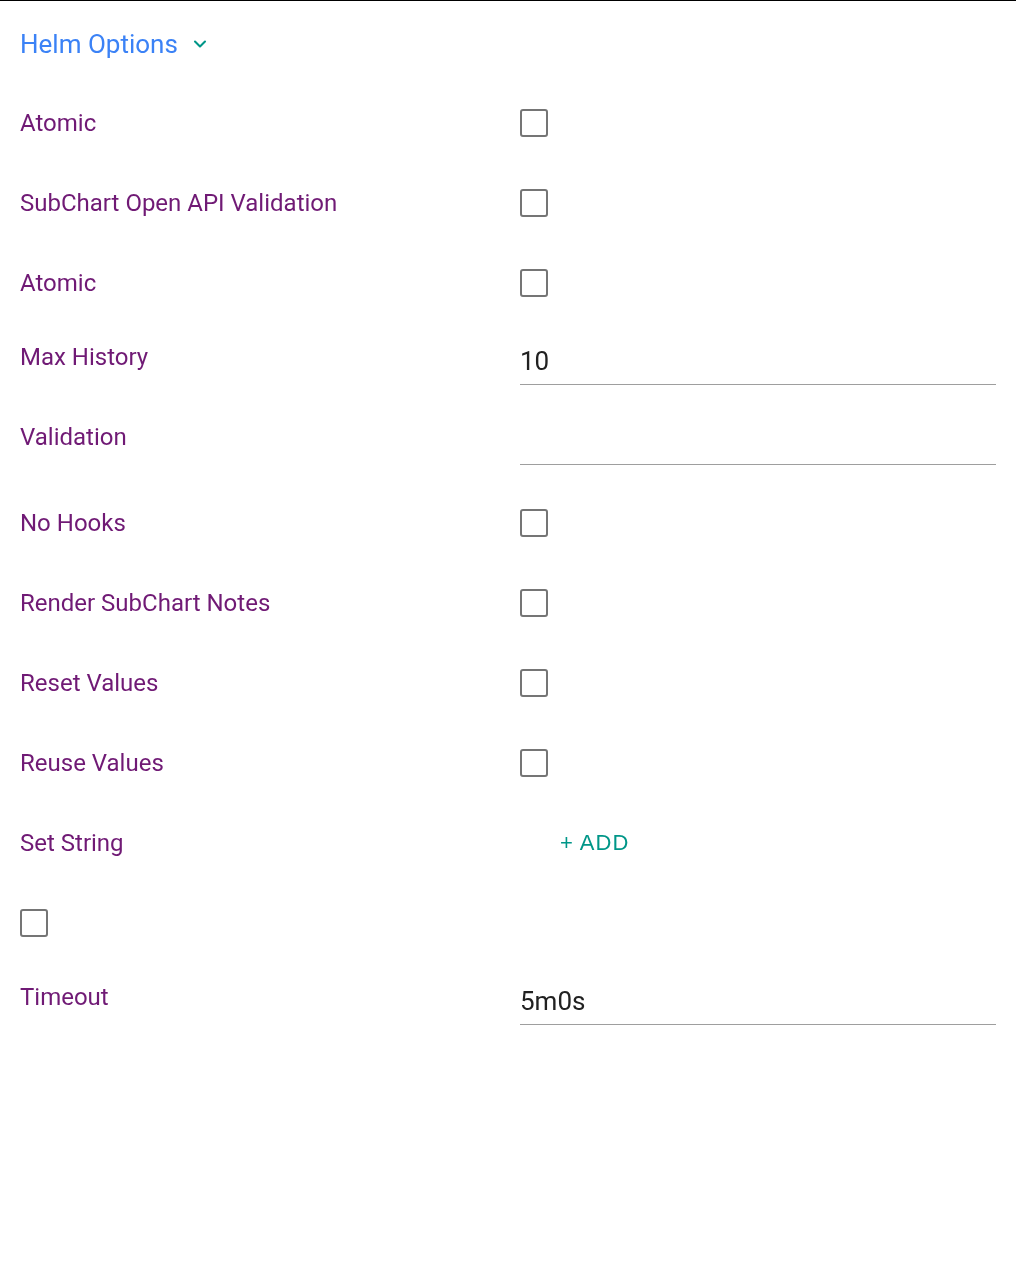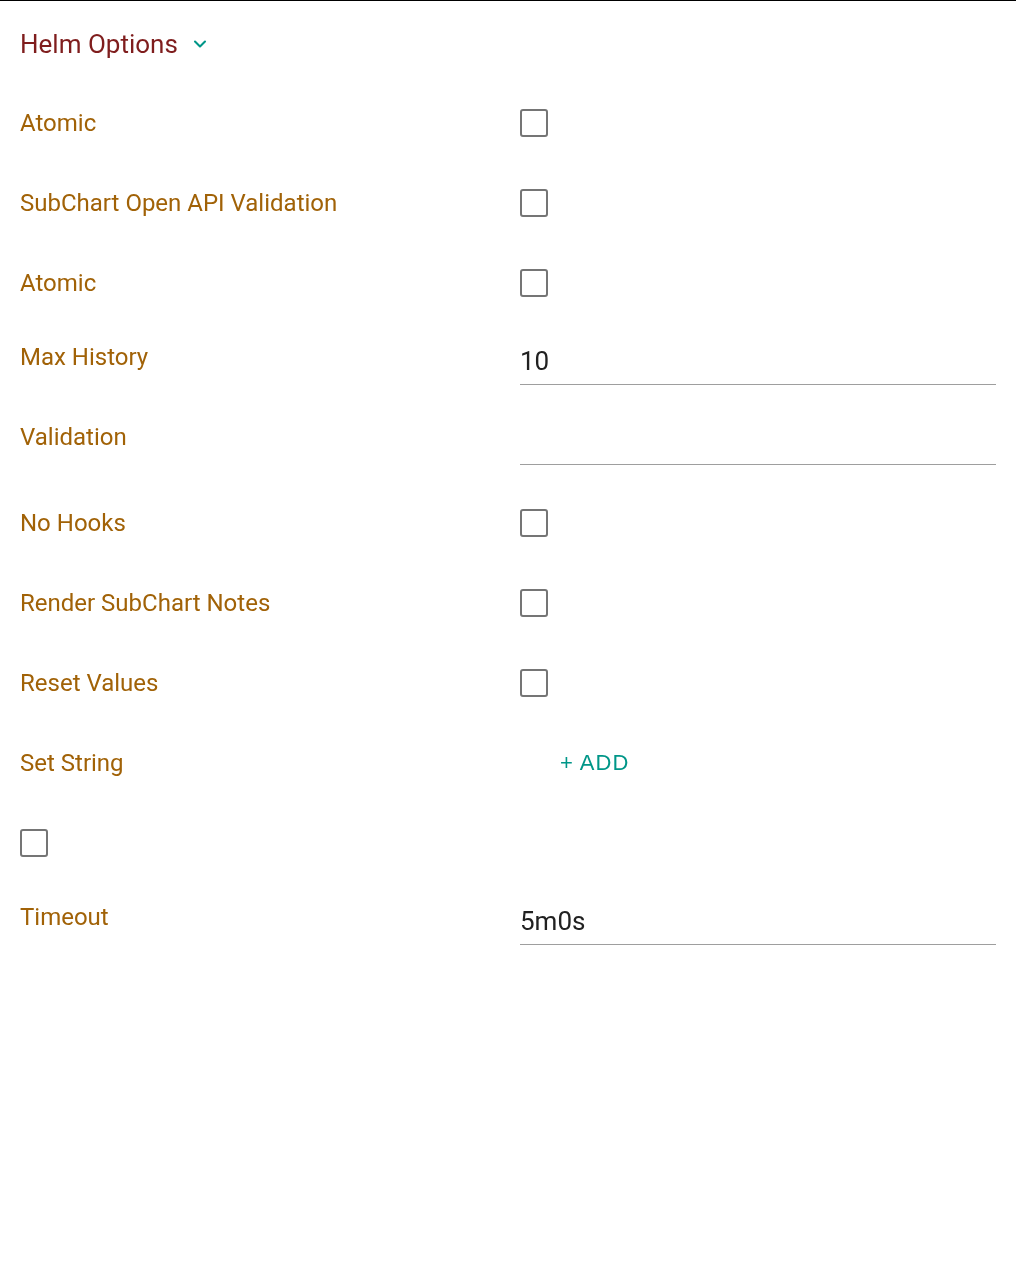--- a/index.html
+++ b/index.html
@@ -17,21 +17,21 @@
       border-top: 1px solid #000;
       height: 0;
     }
     .container {
       padding: 20px 20px 20px 20px;
     }
     .section-header {
       display: flex;
       align-items: center;
       gap: 12px;
-      color: #7f1d1d;
+      color: #3b82f6;
       font-size: 26px;
       font-weight: 400;
       cursor: pointer;
       margin-bottom: 40px;
       padding-top: 8px;
     }
     .chevron {
       display: inline-flex;
       align-items: center;
     }
@@ -41,21 +41,21 @@
     }
     .form-row {
       display: flex;
       align-items: center;
       min-height: 48px;
       margin-bottom: 32px;
     }
     .form-label {
       width: 500px;
       font-size: 24px;
-      color: #a16207;
+      color: #701a75;
       font-weight: 400;
       flex-shrink: 0;
     }
     .form-control {
       flex: 1;
       display: flex;
       align-items: flex-end;
     }
     .checkbox {
       appearance: none;
@@ -164,20 +164,26 @@
     </div>
   </div>
 
   <div class="form-row">
     <label class="form-label">Reset Values</label>
     <div class="form-control">
       <input type="checkbox" class="checkbox" style="">
     </div>
   </div>
 
+  <div class="form-row">
+    <label class="form-label">Reuse Values</label>
+    <div class="form-control">
+      <input type="checkbox" class="checkbox" style="">
+    </div>
+  </div>
 
   <div class="form-row">
     <label class="form-label">Set String</label>
     <div class="form-control">
       <button class="add-button">
         <span class="plus-icon">+</span>
         <span>ADD</span>
       </button>
     </div>
   </div>

